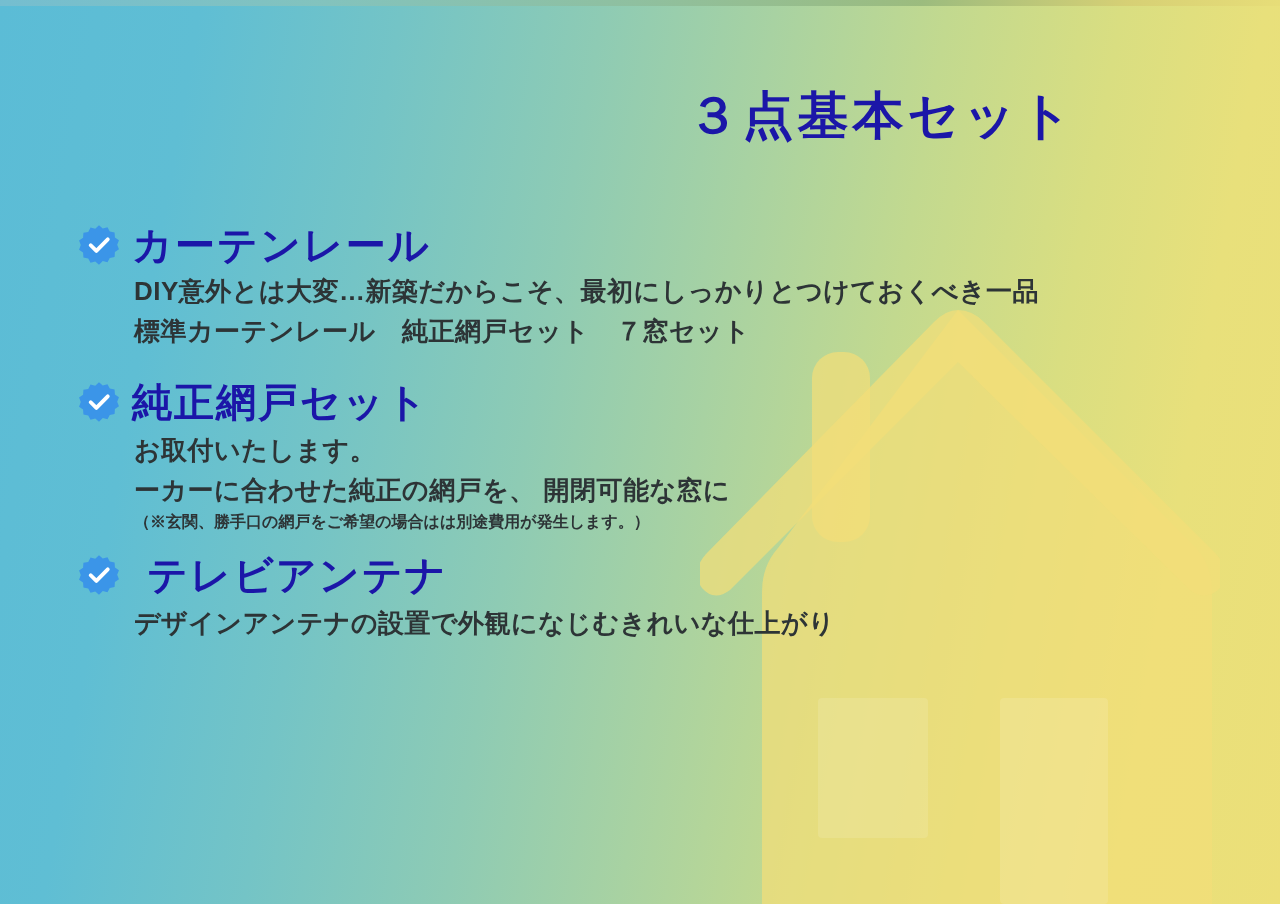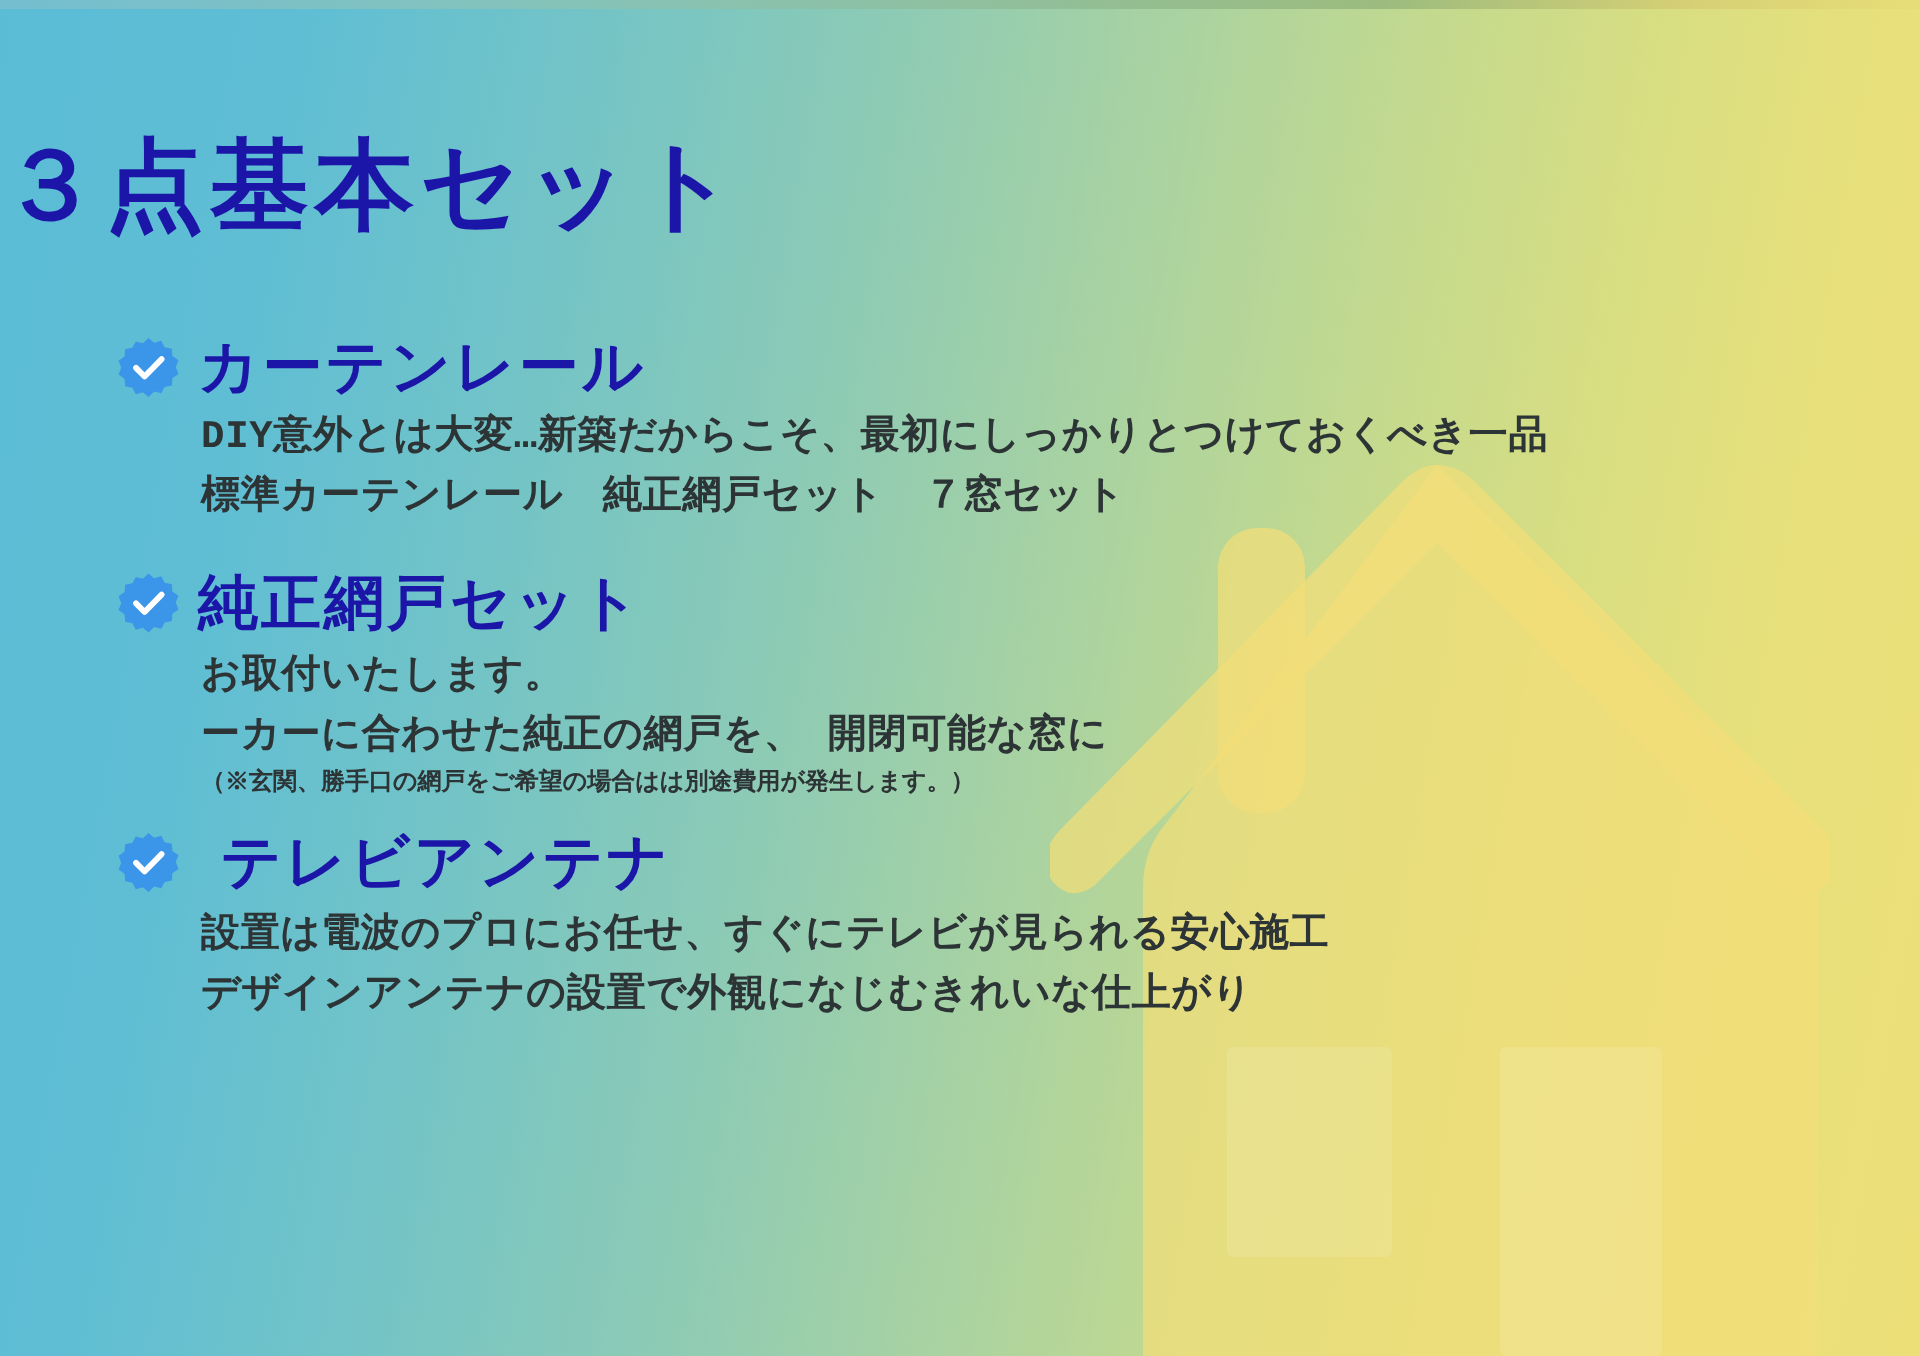--- a/index.html
+++ b/index.html
@@ -49,23 +49,23 @@
   .house-opening { fill:#ffffff; opacity:.12; }
 
   
   #content {
     position:absolute; inset:0;
     padding:0;
   }
   #poster-title {
     position:absolute;
     top:88px; left:0; width:1076px;
-    text-align:left;
+    text-align:right;
     font-family:"DejaVu Sans","Liberation Sans",sans-serif;
-    font-size:66px;
+    font-size:51px;
     font-weight:bold;
     letter-spacing:4px;
     color:#1b16a8;
     line-height:1.1;
     white-space:nowrap;
   }
   #feature-list {
     position:absolute;
     top:222px; left:78px;
     width:1180px;
@@ -88,21 +88,21 @@
     font-family:"DejaVu Sans","Liberation Sans",sans-serif;
     font-size:40px;
     font-weight:bold;
     color:#1b16a8;
     letter-spacing:2px;
     line-height:1.15;
     white-space:nowrap;
   }
   .feature-lines { margin:0 0 0 56px; }
   .feature-line {
-    font-family:Liberation Mono, monospace;
+    font-family:Liberation Sans, sans-serif;
     font-size:26px;
     font-weight:bold;
     color:#2d3436;
     letter-spacing:.5px;
     line-height:1.52;
     white-space:nowrap;
   }
   .feature-line.note {
     font-size:16px;
     line-height:1.5;
@@ -199,20 +199,19 @@
         <div class="feature-head">
           <span class="check-badge">
             <svg viewBox="0 0 48 48" xmlns="http://www.w3.org/2000/svg" aria-hidden="true">
               <path fill="#3b95e8" d="M24 1.5 l4.3 3.6 5.4-1.4 2.6 4.9 5.5 1.1 0.4 5.6 4.6 3.2-2 5.2 2 5.2-4.6 3.2-0.4 5.6-5.5 1.1-2.6 4.9-5.4-1.4L24 46.5l-4.3-3.6-5.4 1.4-2.6-4.9-5.5-1.1-0.4-5.6L1.2 29.3l2-5.2-2-5.2 4.6-3.2 0.4-5.6 5.5-1.1 2.6-4.9 5.4 1.4z"></path>
               <path fill="none" stroke="#ffffff" stroke-width="4.4" stroke-linecap="round" stroke-linejoin="round" d="M14.5 24.3 L21 30.8 L34 17.6"></path>
             </svg>
           </span>
           <span class="feature-title">テレビアンテナ</span>
         </div>
         <div class="feature-lines">
-          <div class="feature-line">設置は電波のプロにお任せ、すぐにテレビが見られる安心施工</div>
           <div class="feature-line">デザインアンテナの設置で外観になじむきれいな仕上がり</div>
         </div>
       </li>
 
     </ul>
   </div>
 </div>
 
 </body></html>

